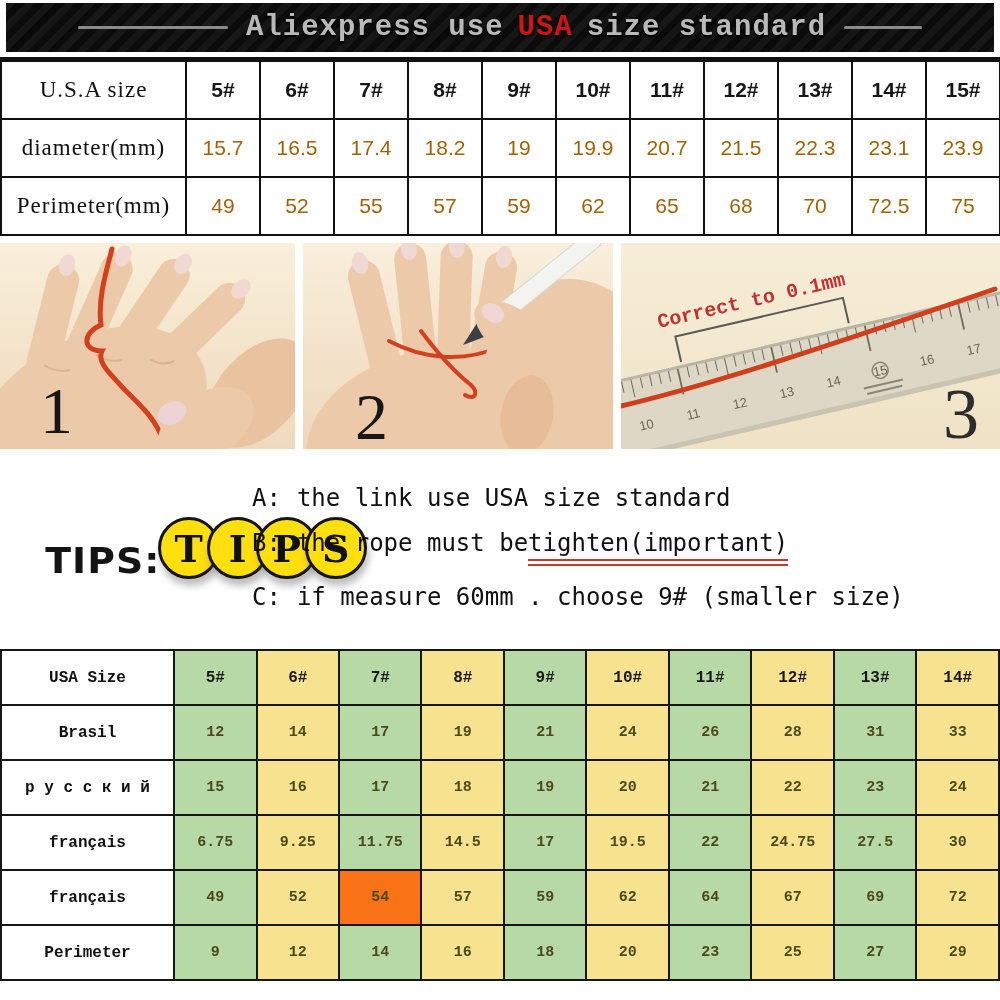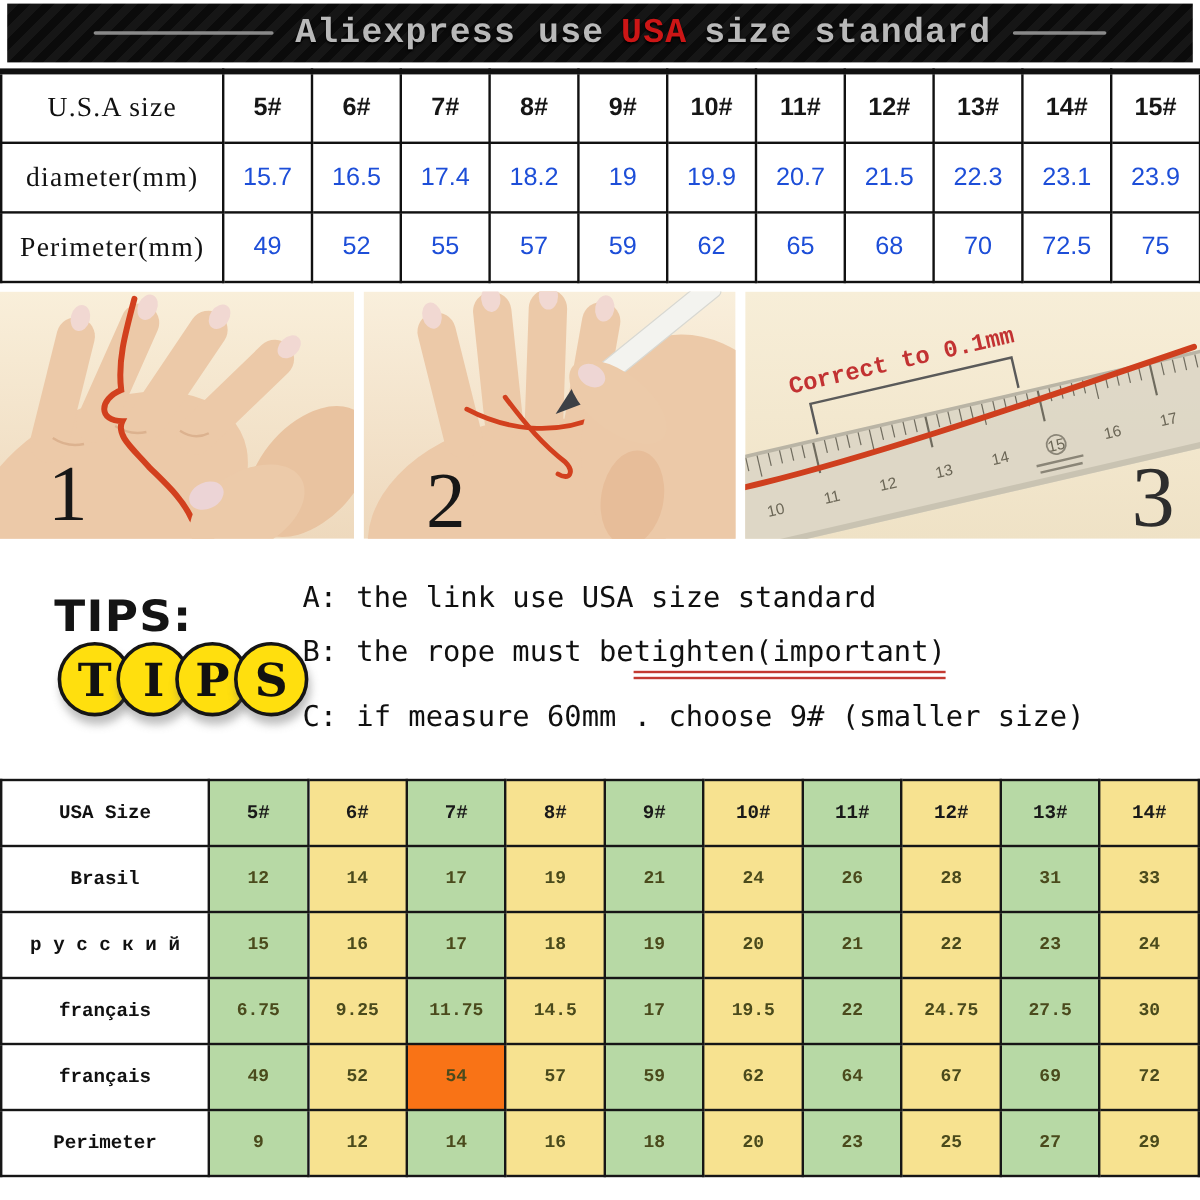--- a/index.html
+++ b/index.html
@@ -14,31 +14,31 @@
   .banner-text .hl{color:#cc1616;}
   .dash{height:3px;background:#8a8a8a;border-radius:2px;}
   .dash-l{width:150px;} .dash-r{width:78px;}
 
   
   table{border-collapse:collapse;table-layout:fixed;}
   #size-table{width:1000px;margin-top:5px;border:2px solid #111;border-top:5px solid #111;}
   #size-table td{border:2px solid #111;text-align:center;height:56px;padding:0;overflow:hidden;}
   #size-table td.lbl{font-family:"Liberation Serif",serif;font-size:23px;color:#111;letter-spacing:1px;}
   #size-table td.hdr{font-size:21px;font-weight:bold;color:#161616;}
-  #size-table td.val{font-size:21px;color:#1d4ed8;}
+  #size-table td.val{font-size:21px;color:#a16207;}
 
   
   .photos{margin-top:7px;display:flex;gap:8px;height:206px;}
   .photo{margin:0;padding:0;position:relative;}
   .photo svg{display:block;}
   .p1{flex:0 0 295px;} .p2{flex:0 0 310px;} .p3{flex:0 0 379px;}
 
   
   .tips{height:196px;display:flex;align-items:center;padding-left:48px;box-sizing:border-box;gap:26px;}
-  .tips-logo{width:178px;flex:0 0 178px;display:flex;flex-direction:column;align-items:flex-start;}
+  .tips-logo{width:178px;flex:0 0 178px;display:flex;flex-direction:row;align-items:flex-end;}
   .tips-top{font-family:"DejaVu Sans",sans-serif;font-weight:bold;font-size:36px;color:#141414;
     letter-spacing:1px;transform:scaleX(1.05);line-height:1;}
   .tips-circles{display:flex;margin-top:2px;}
   .tip-circle{width:56px;height:56px;border-radius:50%;background:#ffdf0e;border:3px solid #151515;
     display:flex;align-items:center;justify-content:center;font-family:"DejaVu Serif",serif;
     font-weight:bold;font-size:38px;color:#111;box-shadow:2px 7px 7px rgba(110,110,110,.45);}
   .tip-circle + .tip-circle{margin-left:-13px;}
   .tips-lines{display:flex;flex-direction:column;gap:17px;font-family:"DejaVu Sans Mono",monospace;
     font-size:24px;color:#101010;white-space:nowrap;}
   .tip-line{display:flex;align-items:baseline;}

